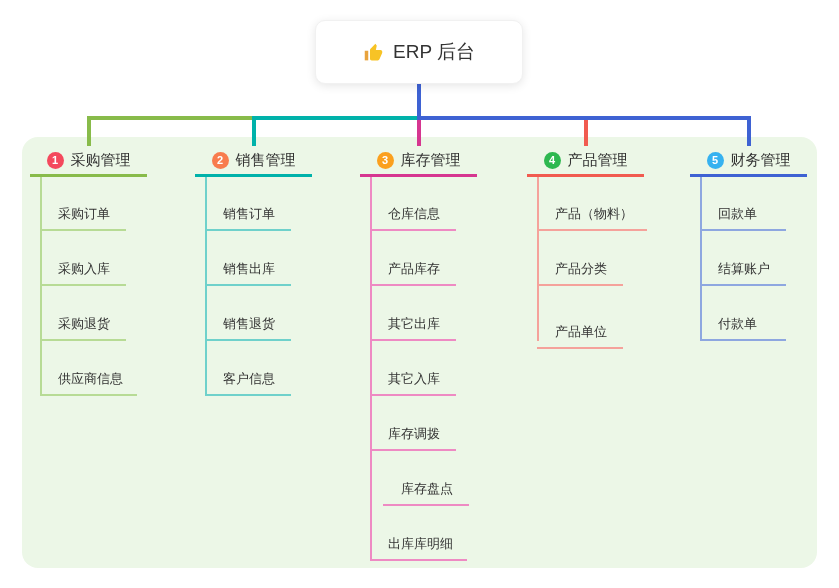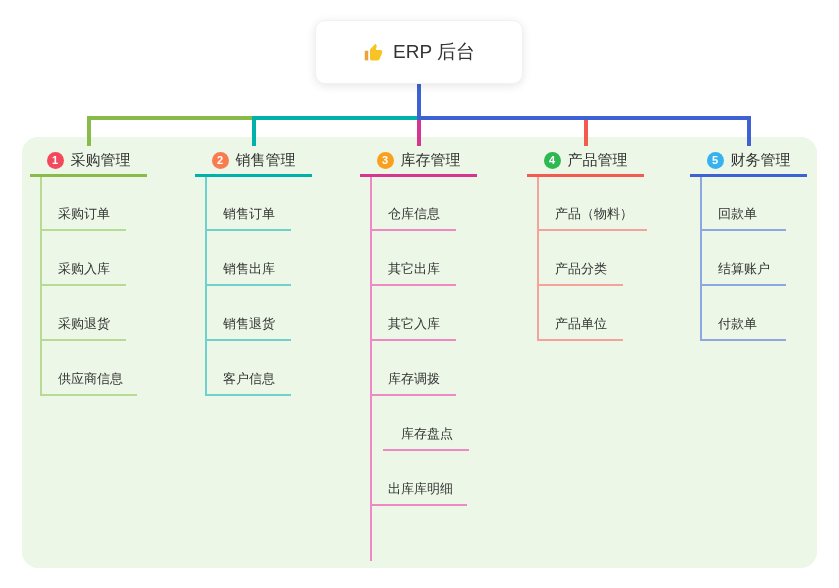--- a/index.html
+++ b/index.html
@@ -126,20 +126,23 @@
     <div class="topic" style="border-bottom-color: rgb(214, 54, 144);">
       <span class="badge" style="background: rgb(251, 160, 30);">3</span>
       <span class="topic-label">库存管理</span>
     </div>
     <div class="branch-line" style="background: rgb(238, 138, 195); height: 384px;"></div>
     <div class="children">
           <div class="child" style="border-bottom-color: rgb(238, 138, 195);">
             <span>仓库信息</span>
           </div>
           <div class="child" style="border-bottom-color: rgb(238, 138, 195);">
+            <span>产品库存</span>
+          </div>
+          <div class="child" style="border-bottom-color: rgb(238, 138, 195);">
             <span>其它出库</span>
           </div>
           <div class="child" style="border-bottom-color: rgb(238, 138, 195);">
             <span>其它入库</span>
           </div>
           <div class="child" style="border-bottom-color: rgb(238, 138, 195);">
             <span>库存调拨</span>
           </div>
           <div class="child" style="border-bottom-color: rgb(238, 138, 195); margin-left: 13px;">
             <span>库存盘点</span>
@@ -155,21 +158,21 @@
       <span class="topic-label">产品管理</span>
     </div>
     <div class="branch-line" style="background: rgb(245, 162, 155); height: 164px;"></div>
     <div class="children">
           <div class="child" style="border-bottom-color: rgb(245, 162, 155);">
             <span>产品（物料）</span>
           </div>
           <div class="child" style="border-bottom-color: rgb(245, 162, 155);">
             <span>产品分类</span>
           </div>
-          <div class="child" style="border-bottom-color: rgb(245, 162, 155);">
+          <div class="child" style="border-bottom-color: rgb(245, 162, 155); margin-top: 8px;">
             <span>产品单位</span>
           </div>
         </div>
   </div>
       <div class="branch" style="left: 690px; width: 117px;">
     <div class="topic" style="border-bottom-color: rgb(62, 98, 211);">
       <span class="badge" style="background: rgb(54, 178, 240);">5</span>
       <span class="topic-label">财务管理</span>
     </div>
     <div class="branch-line" style="background: rgb(142, 167, 224); height: 164px;"></div>

